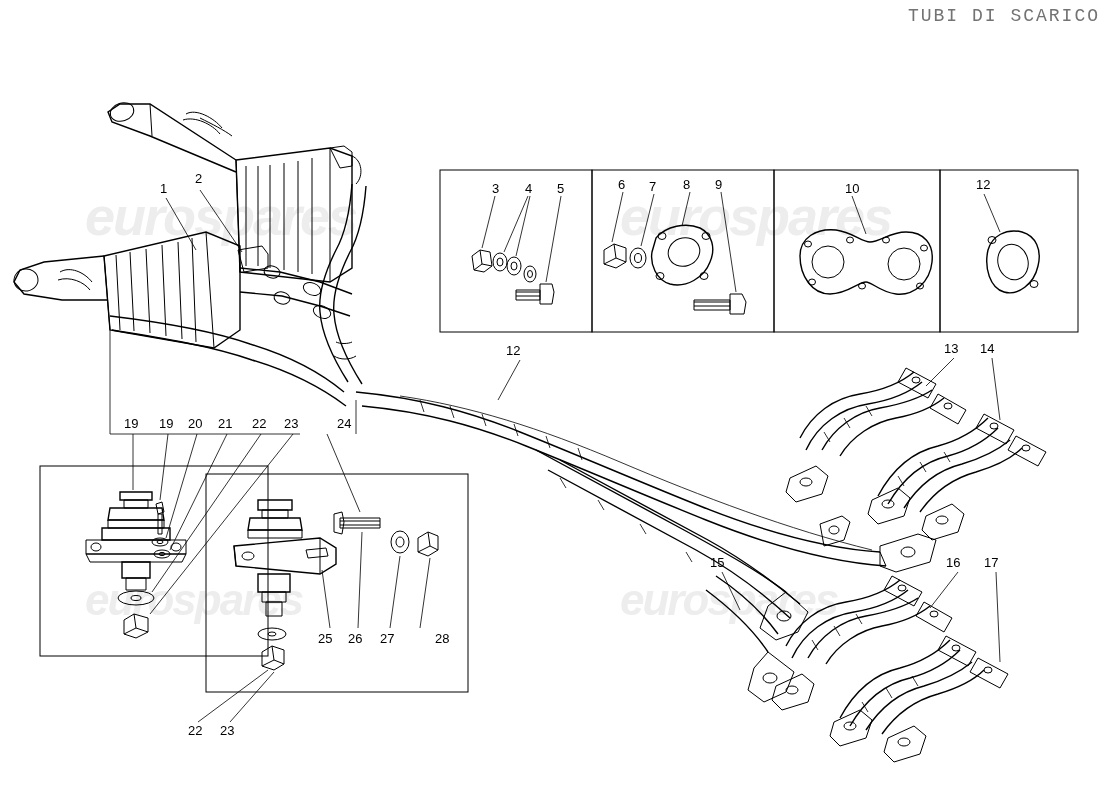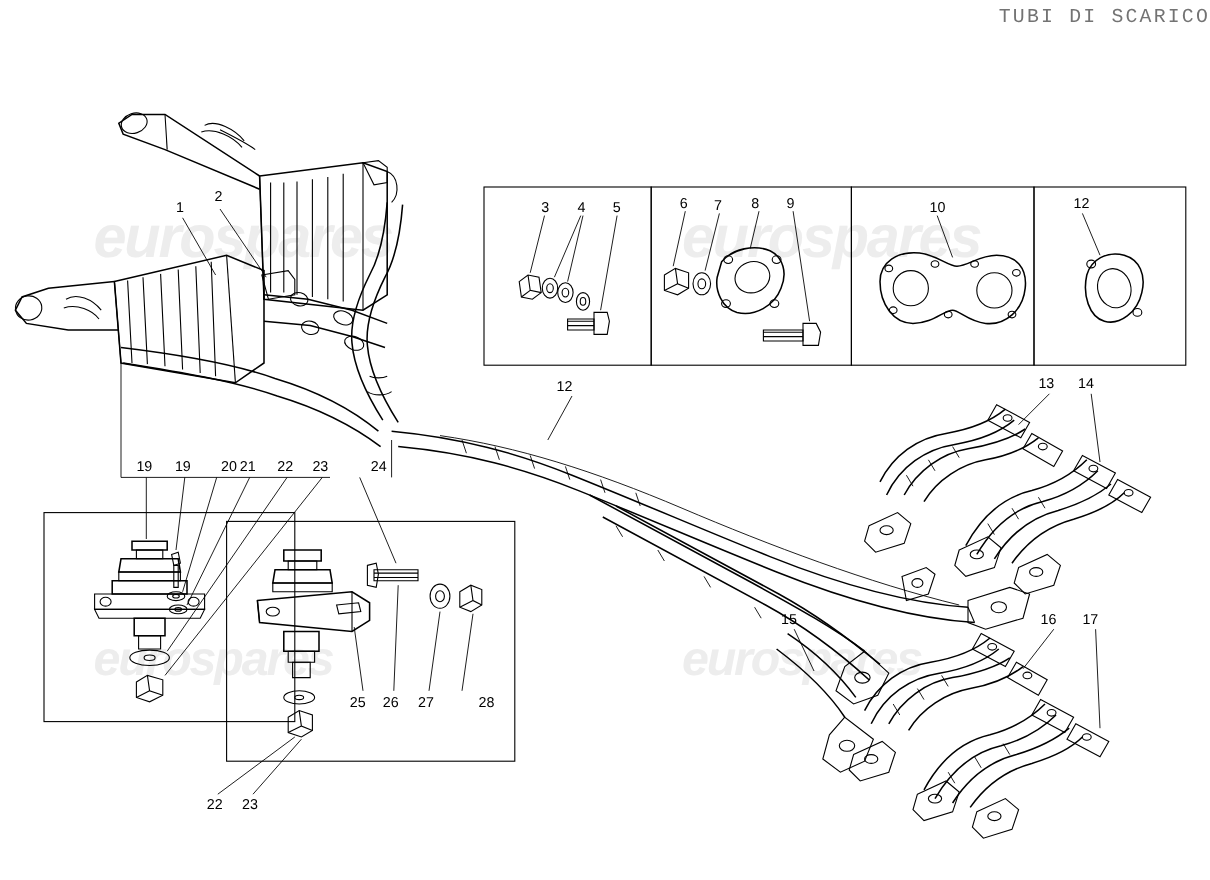--- a/index.html
+++ b/index.html
@@ -386,21 +386,21 @@
   <div class="callout" style="left:845px; top:181px;">10</div>
   <div class="callout" style="left:976px; top:177px;">12</div>
   <div class="callout" style="left:506px; top:343px;">12</div>
   <div class="callout" style="left:944px; top:341px;">13</div>
   <div class="callout" style="left:980px; top:341px;">14</div>
   <div class="callout" style="left:710px; top:555px;">15</div>
   <div class="callout" style="left:946px; top:555px;">16</div>
   <div class="callout" style="left:984px; top:555px;">17</div>
   <div class="callout" style="left:124px; top:416px;">19</div>
   <div class="callout" style="left:159px; top:416px;">19</div>
-  <div class="callout" style="left:201px; top:416px;">20</div>
+  <div class="callout" style="left:188px; top:416px;">20</div>
   <div class="callout" style="left:218px; top:416px;">21</div>
   <div class="callout" style="left:252px; top:416px;">22</div>
   <div class="callout" style="left:284px; top:416px;">23</div>
   <div class="callout" style="left:318px; top:416px;margin-left:19px;">24</div>
   <div class="callout" style="left:318px; top:631px;">25</div>
   <div class="callout" style="left:348px; top:631px;">26</div>
   <div class="callout" style="left:380px; top:631px;">27</div>
   <div class="callout" style="left:411px; top:631px;margin-left:24px;">28</div>
   <div class="callout" style="left:188px; top:723px;">22</div>
   <div class="callout" style="left:220px; top:723px;">23</div>

